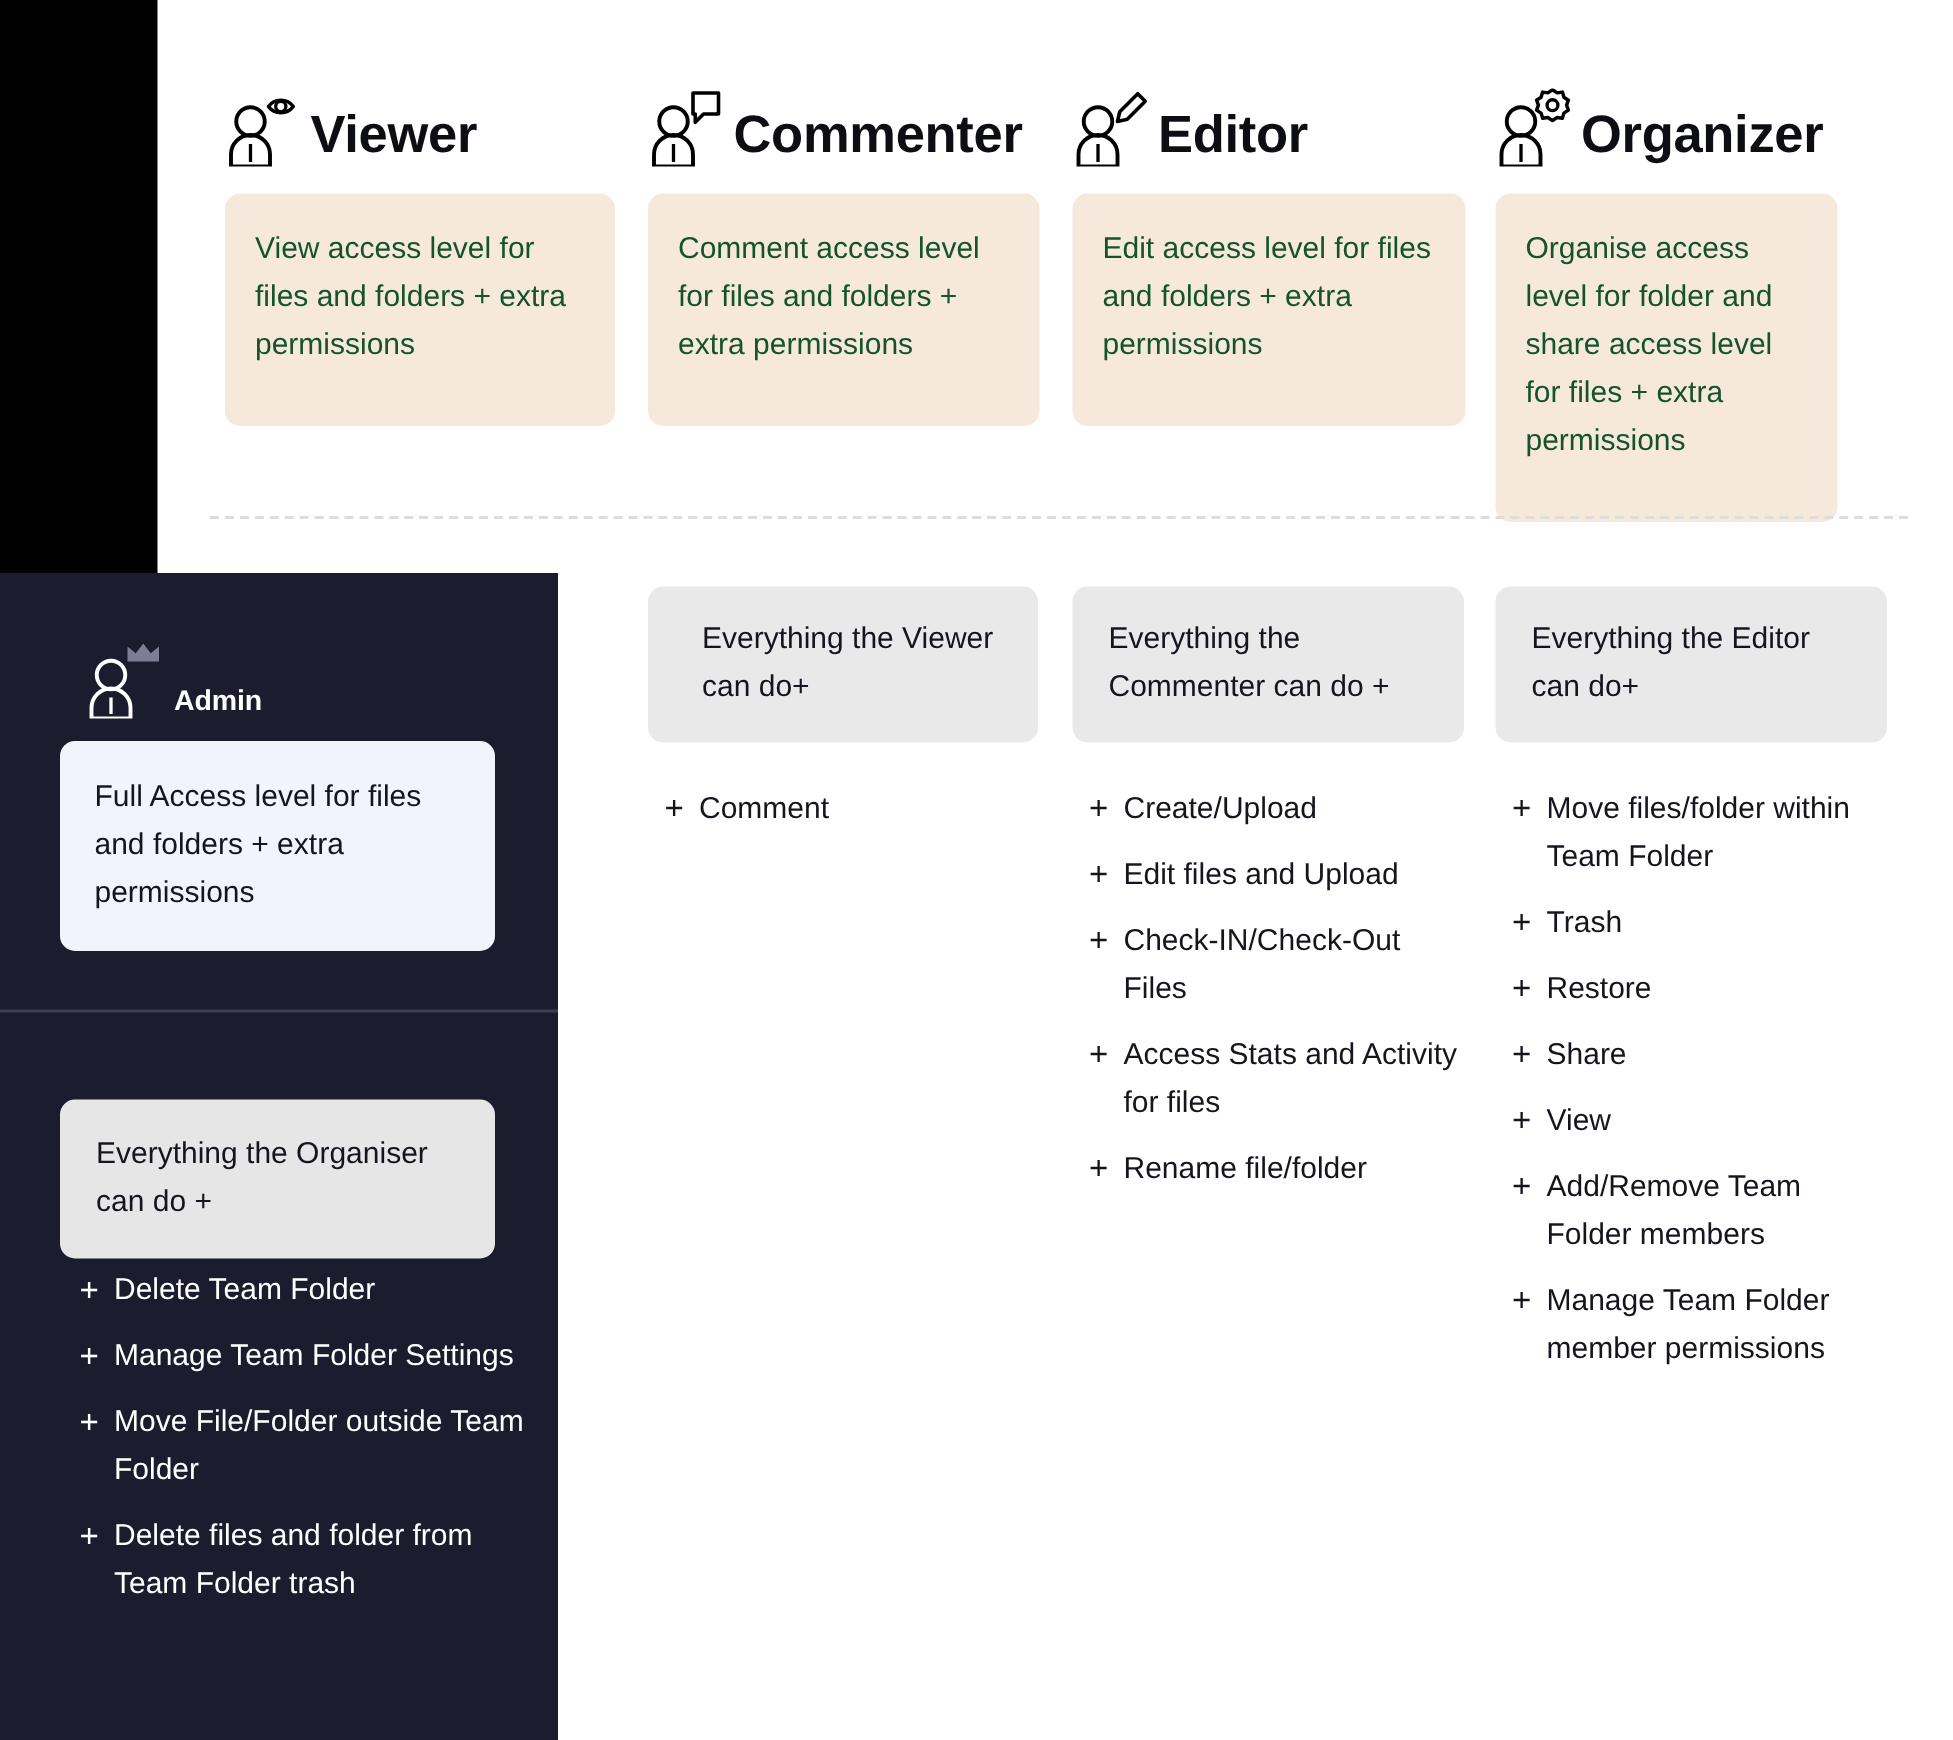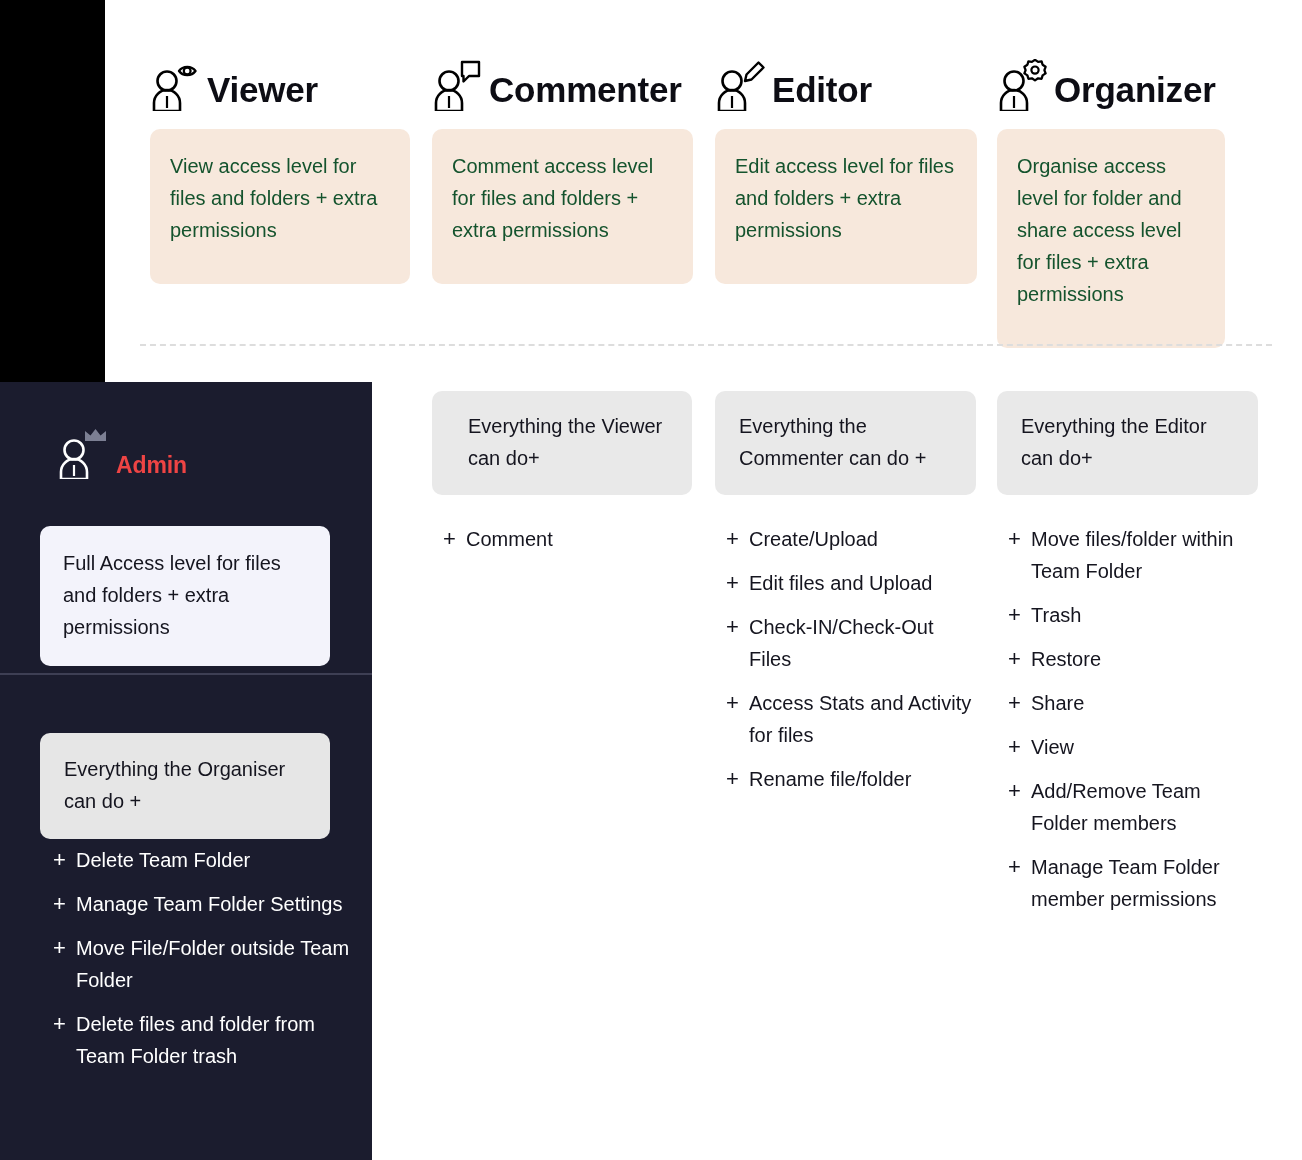--- a/index.html
+++ b/index.html
@@ -38,40 +38,39 @@
   }
   .admin-head {
     position: absolute;
     left: 57px;
     top: 45px;
     display: flex;
     align-items: flex-end;
     gap: 9px;
   }
   .admin-title {
-    font-size: 23px;
+    font-size: 19px;
     font-weight: 600;
-    color: #ef4444;
+    color: #ffffff;
     letter-spacing: -0.1px;
     line-height: 1;
     padding-bottom: 2px;
   }
   .admin-desc {
     position: absolute;
     left: 40px;
     top: 112px;
     width: 290px;
     box-sizing: border-box;
     background: #f3f3fb;
     border-radius: 10px;
     padding: 21px 22px 23px 23px;
     font-size: 20px;
     line-height: 32px;
     color: #15151f;
-    margin-top: 32px;
   }
   .admin-divider {
     position: absolute;
     left: 0;
     top: 291px;
     width: 372px;
     height: 2px;
     background: #3e3f54;
   }
   .admin-everything {

